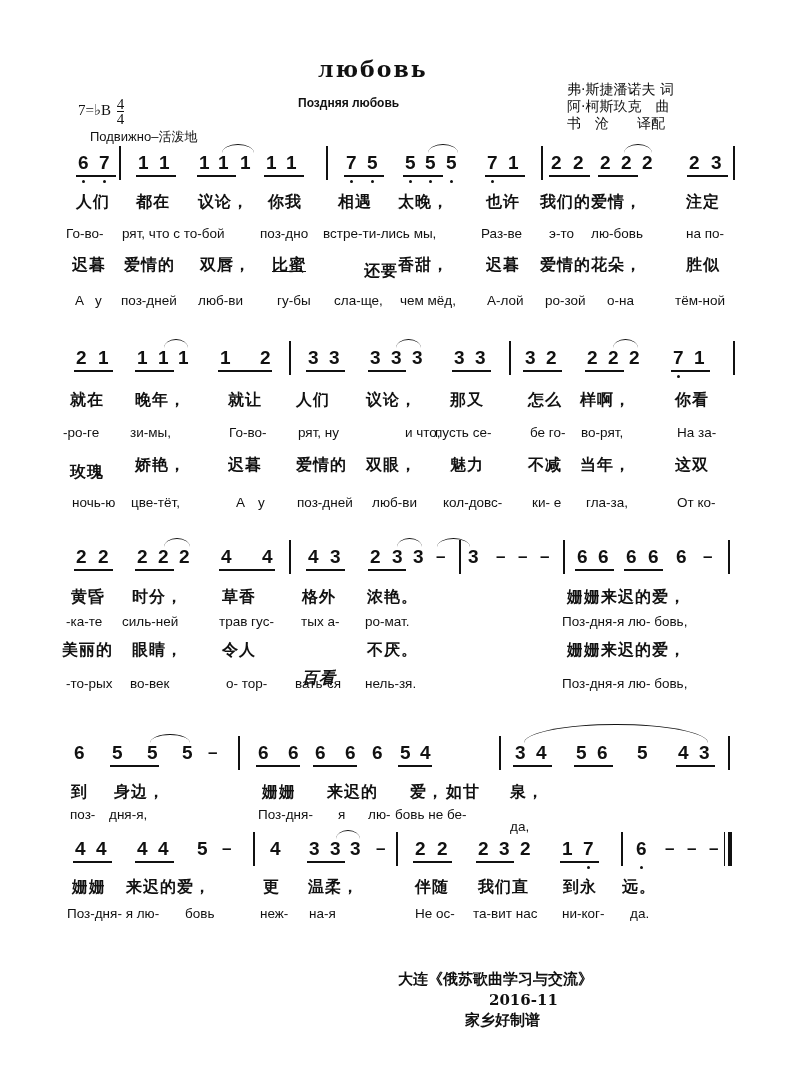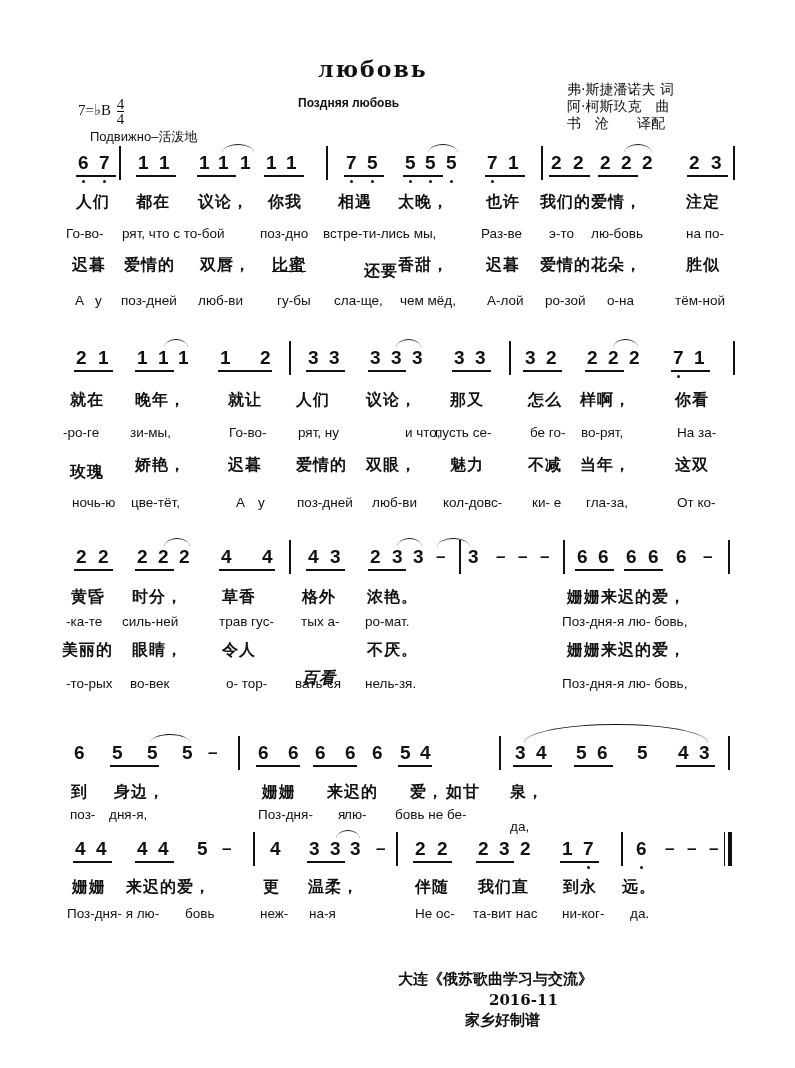--- a/index.html
+++ b/index.html
@@ -286,21 +286,21 @@
     <div class="lyr-cn" style="left: 114px; top: 782px;">身边，</div>
     <div class="lyr-cn" style="left: 262px; top: 782px;">姗姗</div>
     <div class="lyr-cn" style="left: 327px; top: 782px;">来迟的</div>
     <div class="lyr-cn" style="left: 410px; top: 782px;">爱，</div>
     <div class="lyr-cn" style="left: 446px; top: 782px;">如甘</div>
     <div class="lyr-cn" style="left: 510px; top: 782px;">泉，</div>
     <div class="lyr-ru" style="left: 70px; top: 807px;">поз-</div>
     <div class="lyr-ru" style="left: 109px; top: 807px; text-align: right;">дня-я,</div>
     <div class="lyr-ru" style="left: 258px; top: 807px;">Поз-дня-</div>
     <div class="lyr-ru" style="left: 338px; top: 807px;">я</div>
-    <div class="lyr-ru" style="left: 344px; top: 807px;">лю-</div>
+    <div class="lyr-ru" style="left: 368px; top: 807px;">лю-</div>
     <div class="lyr-ru" style="left: 395px; top: 807px;">бовь не бе-</div>
     <div class="lyr-ru" style="left: 510px; top: 807px; margin-top: 12px;">да,</div>
     <div class="note" style="left: 75px; top: 838px;">4</div>
     <div class="note" style="left: 96px; top: 838px;">4</div>
     <div class="note" style="left: 137px; top: 838px;">4</div>
     <div class="note" style="left: 158px; top: 838px;">4</div>
     <div class="note" style="left: 197px; top: 838px;">5</div>
     <div class="note" style="left: 270px; top: 838px;">4</div>
     <div class="note" style="left: 309px; top: 838px;">3</div>
     <div class="note" style="left: 330px; top: 838px;">3</div>

